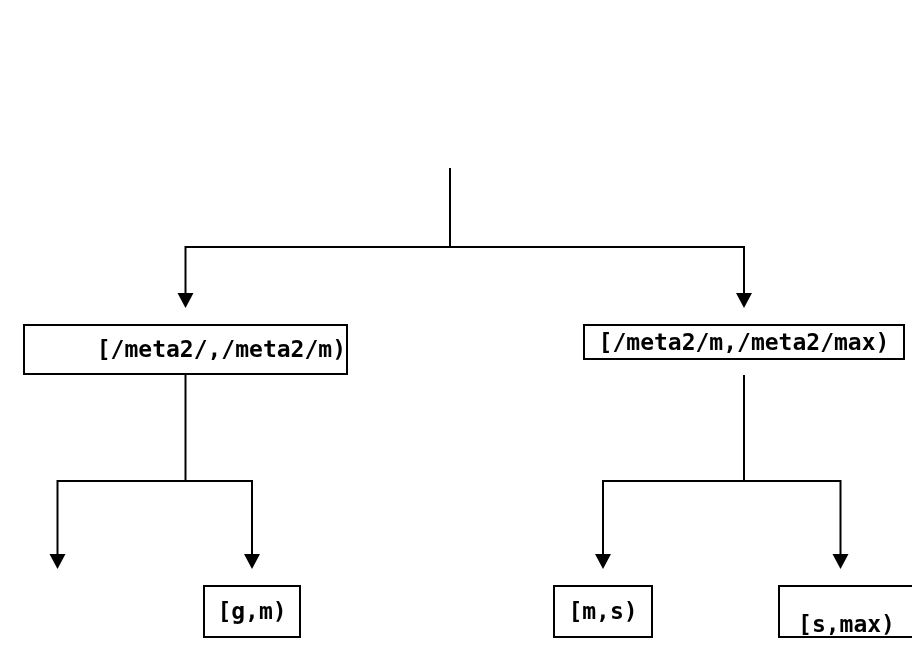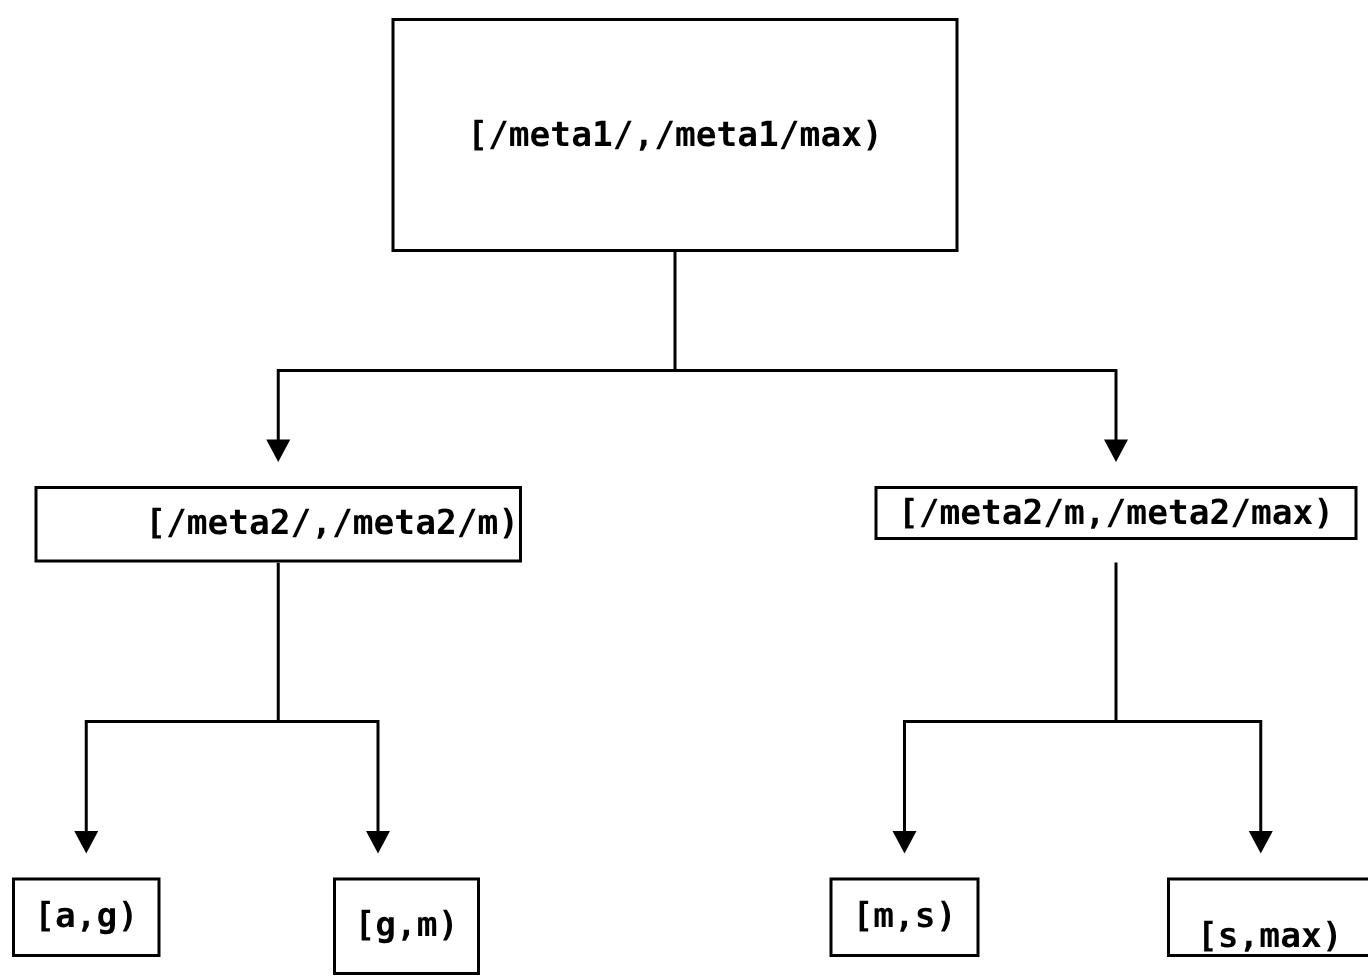--- a/index.html
+++ b/index.html
@@ -58,33 +58,27 @@
       <line x1="252" y1="480" x2="252" y2="555" stroke="#000000" stroke-width="2"></line>
       <polygon points="244,554 260,554 252,569" fill="#000000"></polygon>
       <line x1="744" y1="375" x2="744" y2="481" stroke="#000000" stroke-width="2"></line>
       <line x1="603" y1="481" x2="840.5" y2="481" stroke="#000000" stroke-width="2"></line>
       <line x1="603" y1="480" x2="603" y2="555" stroke="#000000" stroke-width="2"></line>
       <polygon points="595,554 611,554 603,569" fill="#000000"></polygon>
       <line x1="840.5" y1="480" x2="840.5" y2="555" stroke="#000000" stroke-width="2"></line>
       <polygon points="832.5,554 848.5,554 840.5,569" fill="#000000"></polygon>
     </svg>
 
-  <div class="node" style="left: 261px; top: 12px; width: 378px; height: 156px; border-color: rgb(0, 0, 0); background: rgb(255, 255, 255);">
-    <span class="label">[/meta1/,/meta1/max)</span>
-  </div>
   <div class="node" style="left: 23px; top: 324px; width: 325px; height: 51px; border-color: rgb(0, 0, 0); background: rgb(255, 255, 255); justify-content: flex-end;">
     <span class="label">[/meta2/,/meta2/m)</span>
   </div>
   <div class="node" style="left: 583px; top: 324px; width: 322px; height: 36px; border-color: rgb(0, 0, 0); background: rgb(255, 255, 255);">
     <span class="label">[/meta2/m,/meta2/max)</span>
   </div>
-  <div class="node" style="left: 8px; top: 585px; width: 99px; height: 53px; border-color: rgb(0, 0, 0); background: rgb(255, 255, 255);">
-    <span class="label">[a,g)</span>
-  </div>
-  <div class="node" style="left: 203px; top: 585px; width: 98px; height: 65px; border-color: rgb(0, 0, 0); background: rgb(255, 255, 255); margin-left: 19px;">
+  <div class="node" style="left: 203px; top: 585px; width: 98px; height: 53px; border-color: rgb(0, 0, 0); background: rgb(255, 255, 255);">
     <span class="label">[g,m)</span>
   </div>
   <div class="node" style="left: 553px; top: 585px; width: 100px; height: 53px; border-color: rgb(0, 0, 0); background: rgb(255, 255, 255);">
     <span class="label">[m,s)</span>
   </div>
   <div class="node" style="left: 778px; top: 585px; width: 137px; height: 53px; border-color: rgb(0, 0, 0); background: rgb(255, 255, 255); align-items: flex-end;">
     <span class="label">[s,max)</span>
   </div>
 </div>
 

